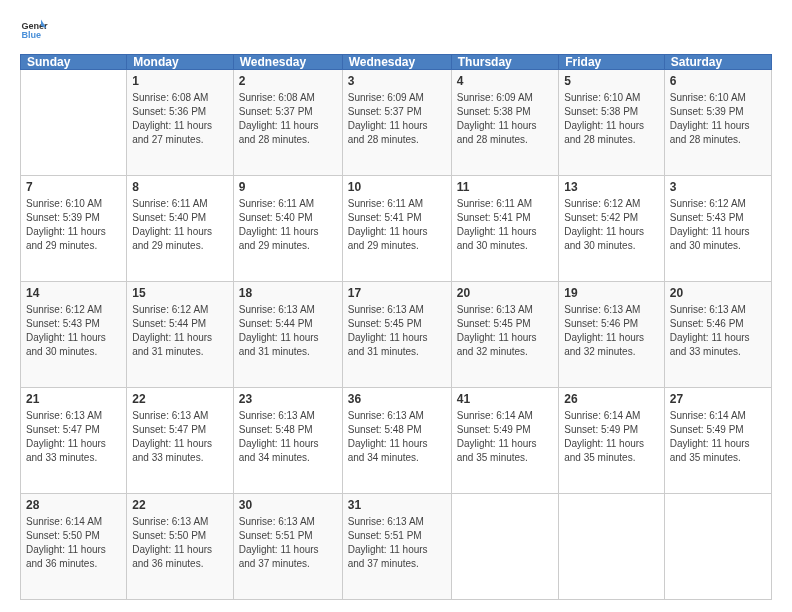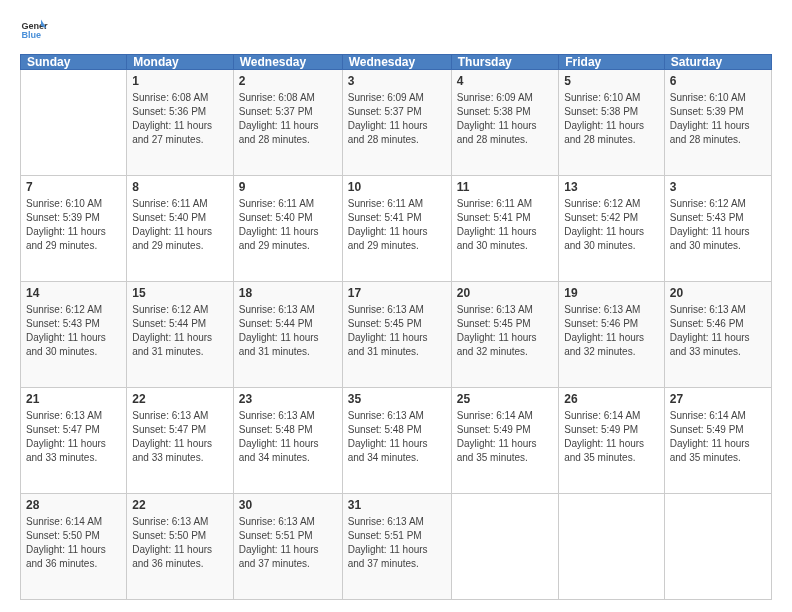--- a/index.html
+++ b/index.html
@@ -263,27 +263,27 @@
             Sunrise: 6:13 AM<br>Sunset: 5:47 PM<br>Daylight: 11 hours and 33 minutes.
           </div>
         </td>
           <td>
           <div class="day-number">23</div>
           <div class="day-info">
             Sunrise: 6:13 AM<br>Sunset: 5:48 PM<br>Daylight: 11 hours and 34 minutes.
           </div>
         </td>
           <td>
-          <div class="day-number">35</div>
+          <div class="day-number">36</div>
           <div class="day-info">
             Sunrise: 6:13 AM<br>Sunset: 5:48 PM<br>Daylight: 11 hours and 34 minutes.
           </div>
         </td>
           <td>
-          <div class="day-number">25</div>
+          <div class="day-number">41</div>
           <div class="day-info">
             Sunrise: 6:14 AM<br>Sunset: 5:49 PM<br>Daylight: 11 hours and 35 minutes.
           </div>
         </td>
           <td>
           <div class="day-number">26</div>
           <div class="day-info">
             Sunrise: 6:14 AM<br>Sunset: 5:49 PM<br>Daylight: 11 hours and 35 minutes.
           </div>
         </td>

